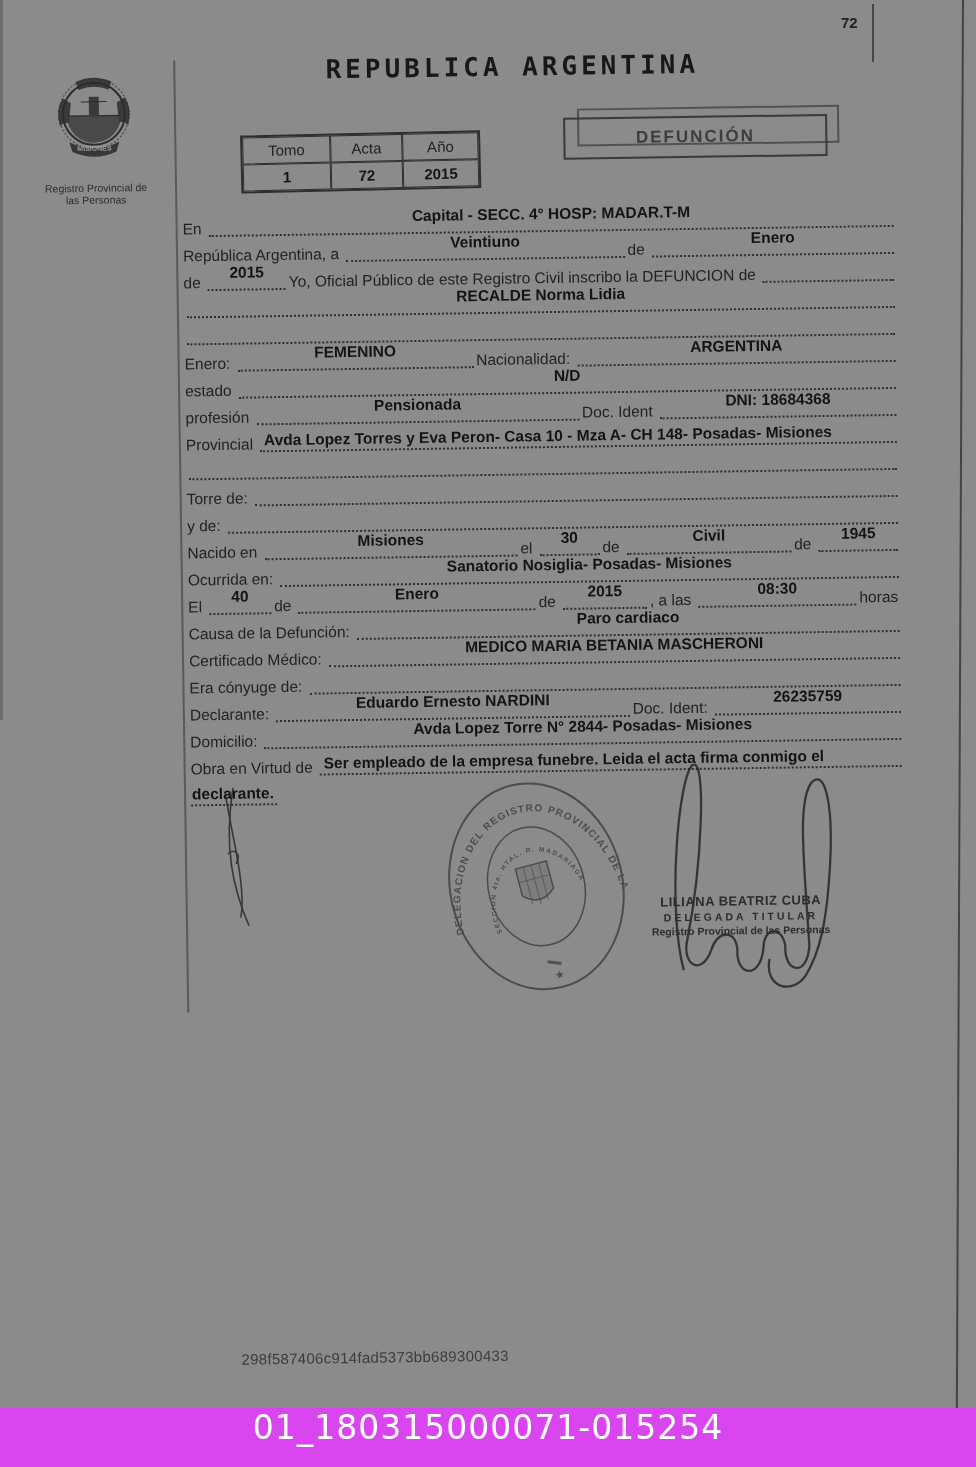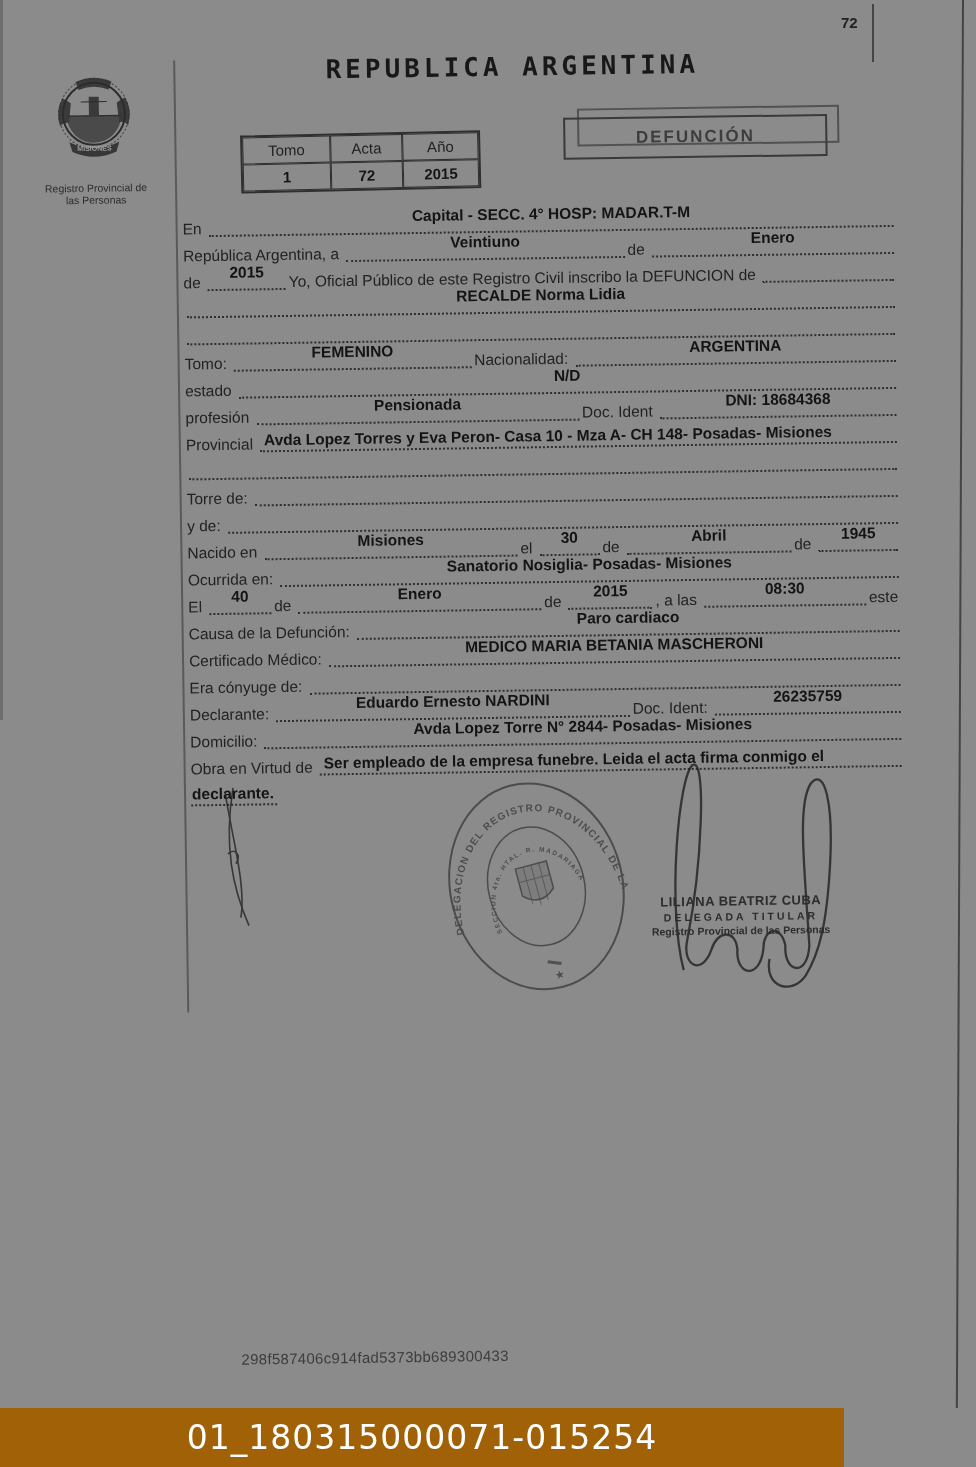--- a/index.html
+++ b/index.html
@@ -50,22 +50,22 @@
   .sig-right{position:absolute;left:618px;top:748px}
   .sig-left{position:absolute;left:198px;top:772px}
   .signer{position:absolute;left:628px;top:897px;width:216px;text-align:center;color:#2d2d2d}
   .signer .s1{font-size:13px;font-weight:bold;letter-spacing:.5px}
   .signer .s2{font-size:10.5px;font-weight:bold;letter-spacing:3px;margin-top:2px}
   .signer .s3{font-size:10.5px;font-weight:bold;margin-top:2px}
   .dash{position:absolute;left:542px;top:962px;width:14px;height:3px;background:#333;opacity:.65;transform:rotate(8deg)}
 
   
   .hash{position:absolute;left:230px;top:1347px;font-size:15px;color:#3d3d3d;letter-spacing:.3px}
-  .footer-bar{position:absolute;left:0;top:1408px;width:844px;height:59px;background:#a16207;
-    display:flex;align-items:center;justify-content:center}
+  .footer-bar{position:absolute;left:0;top:1408px;width:976px;height:59px;background:#d946ef;
+    display:flex;align-items:flex-start;justify-content:center}
   .footer-text{color:#fff;font-size:33px;letter-spacing:1px;font-family:"DejaVu Sans",sans-serif}
 </style>
 </head>
 <body>
 
 <div class="left-edge"></div>
 <div class="page-edge"></div>
 <div class="sheet-num">72</div>
 <div class="sheet-tick"></div>
 
@@ -140,21 +140,21 @@
         <span class="fld" style="flex: 1 1 0%;">
           <span class="val">RECALDE Norma Lidia</span>
         </span>
       </div>
       <div class="fline">
         <span class="fld" style="flex: 1 1 0%;">
           <span class="val"></span>
         </span>
       </div>
       <div class="fline">
-        <span class="lbl">Tomo:</span>
+        <span class="lbl">Enero:</span>
         <span class="fld" style="flex: 1 1 0%;">
           <span class="val">FEMENINO</span>
         </span>
         <span class="lbl">Nacionalidad:</span>
         <span class="fld" style="flex: 1.35 1 0%;">
           <span class="val">ARGENTINA</span>
         </span>
       </div>
       <div class="fline">
         <span class="lbl">estado</span>
@@ -199,21 +199,21 @@
         <span class="lbl">Nacido en</span>
         <span class="fld" style="flex: 2 1 0%;">
           <span class="val">Misiones</span>
         </span>
         <span class="lbl">el</span>
         <span class="fld" style="width: 60px; flex: 0 0 auto;">
           <span class="val">30</span>
         </span>
         <span class="lbl">de</span>
         <span class="fld" style="flex: 1.3 1 0%;">
-          <span class="val">Abril</span>
+          <span class="val">Civil</span>
         </span>
         <span class="lbl">de</span>
         <span class="fld" style="width: 80px; flex: 0 0 auto;">
           <span class="val">1945</span>
         </span>
       </div>
       <div class="fline">
         <span class="lbl">Ocurrida en:</span>
         <span class="fld" style="flex: 1 1 0%;">
           <span class="val">Sanatorio Nosiglia- Posadas- Misiones</span>
@@ -229,21 +229,21 @@
           <span class="val">Enero</span>
         </span>
         <span class="lbl">de</span>
         <span class="fld" style="width: 84px; flex: 0 0 auto;">
           <span class="val">2015</span>
         </span>
         <span class="lbl">, a las</span>
         <span class="fld" style="flex: 1 1 0%;">
           <span class="val">08:30</span>
         </span>
-        <span class="lbl">este</span>
+        <span class="lbl">horas</span>
       </div>
       <div class="fline">
         <span class="lbl">Causa de la Defunción:</span>
         <span class="fld" style="flex: 1 1 0%;">
           <span class="val">Paro cardiaco</span>
         </span>
       </div>
       <div class="fline">
         <span class="lbl">Certificado Médico:</span>
         <span class="fld" style="flex: 1 1 0%;">

